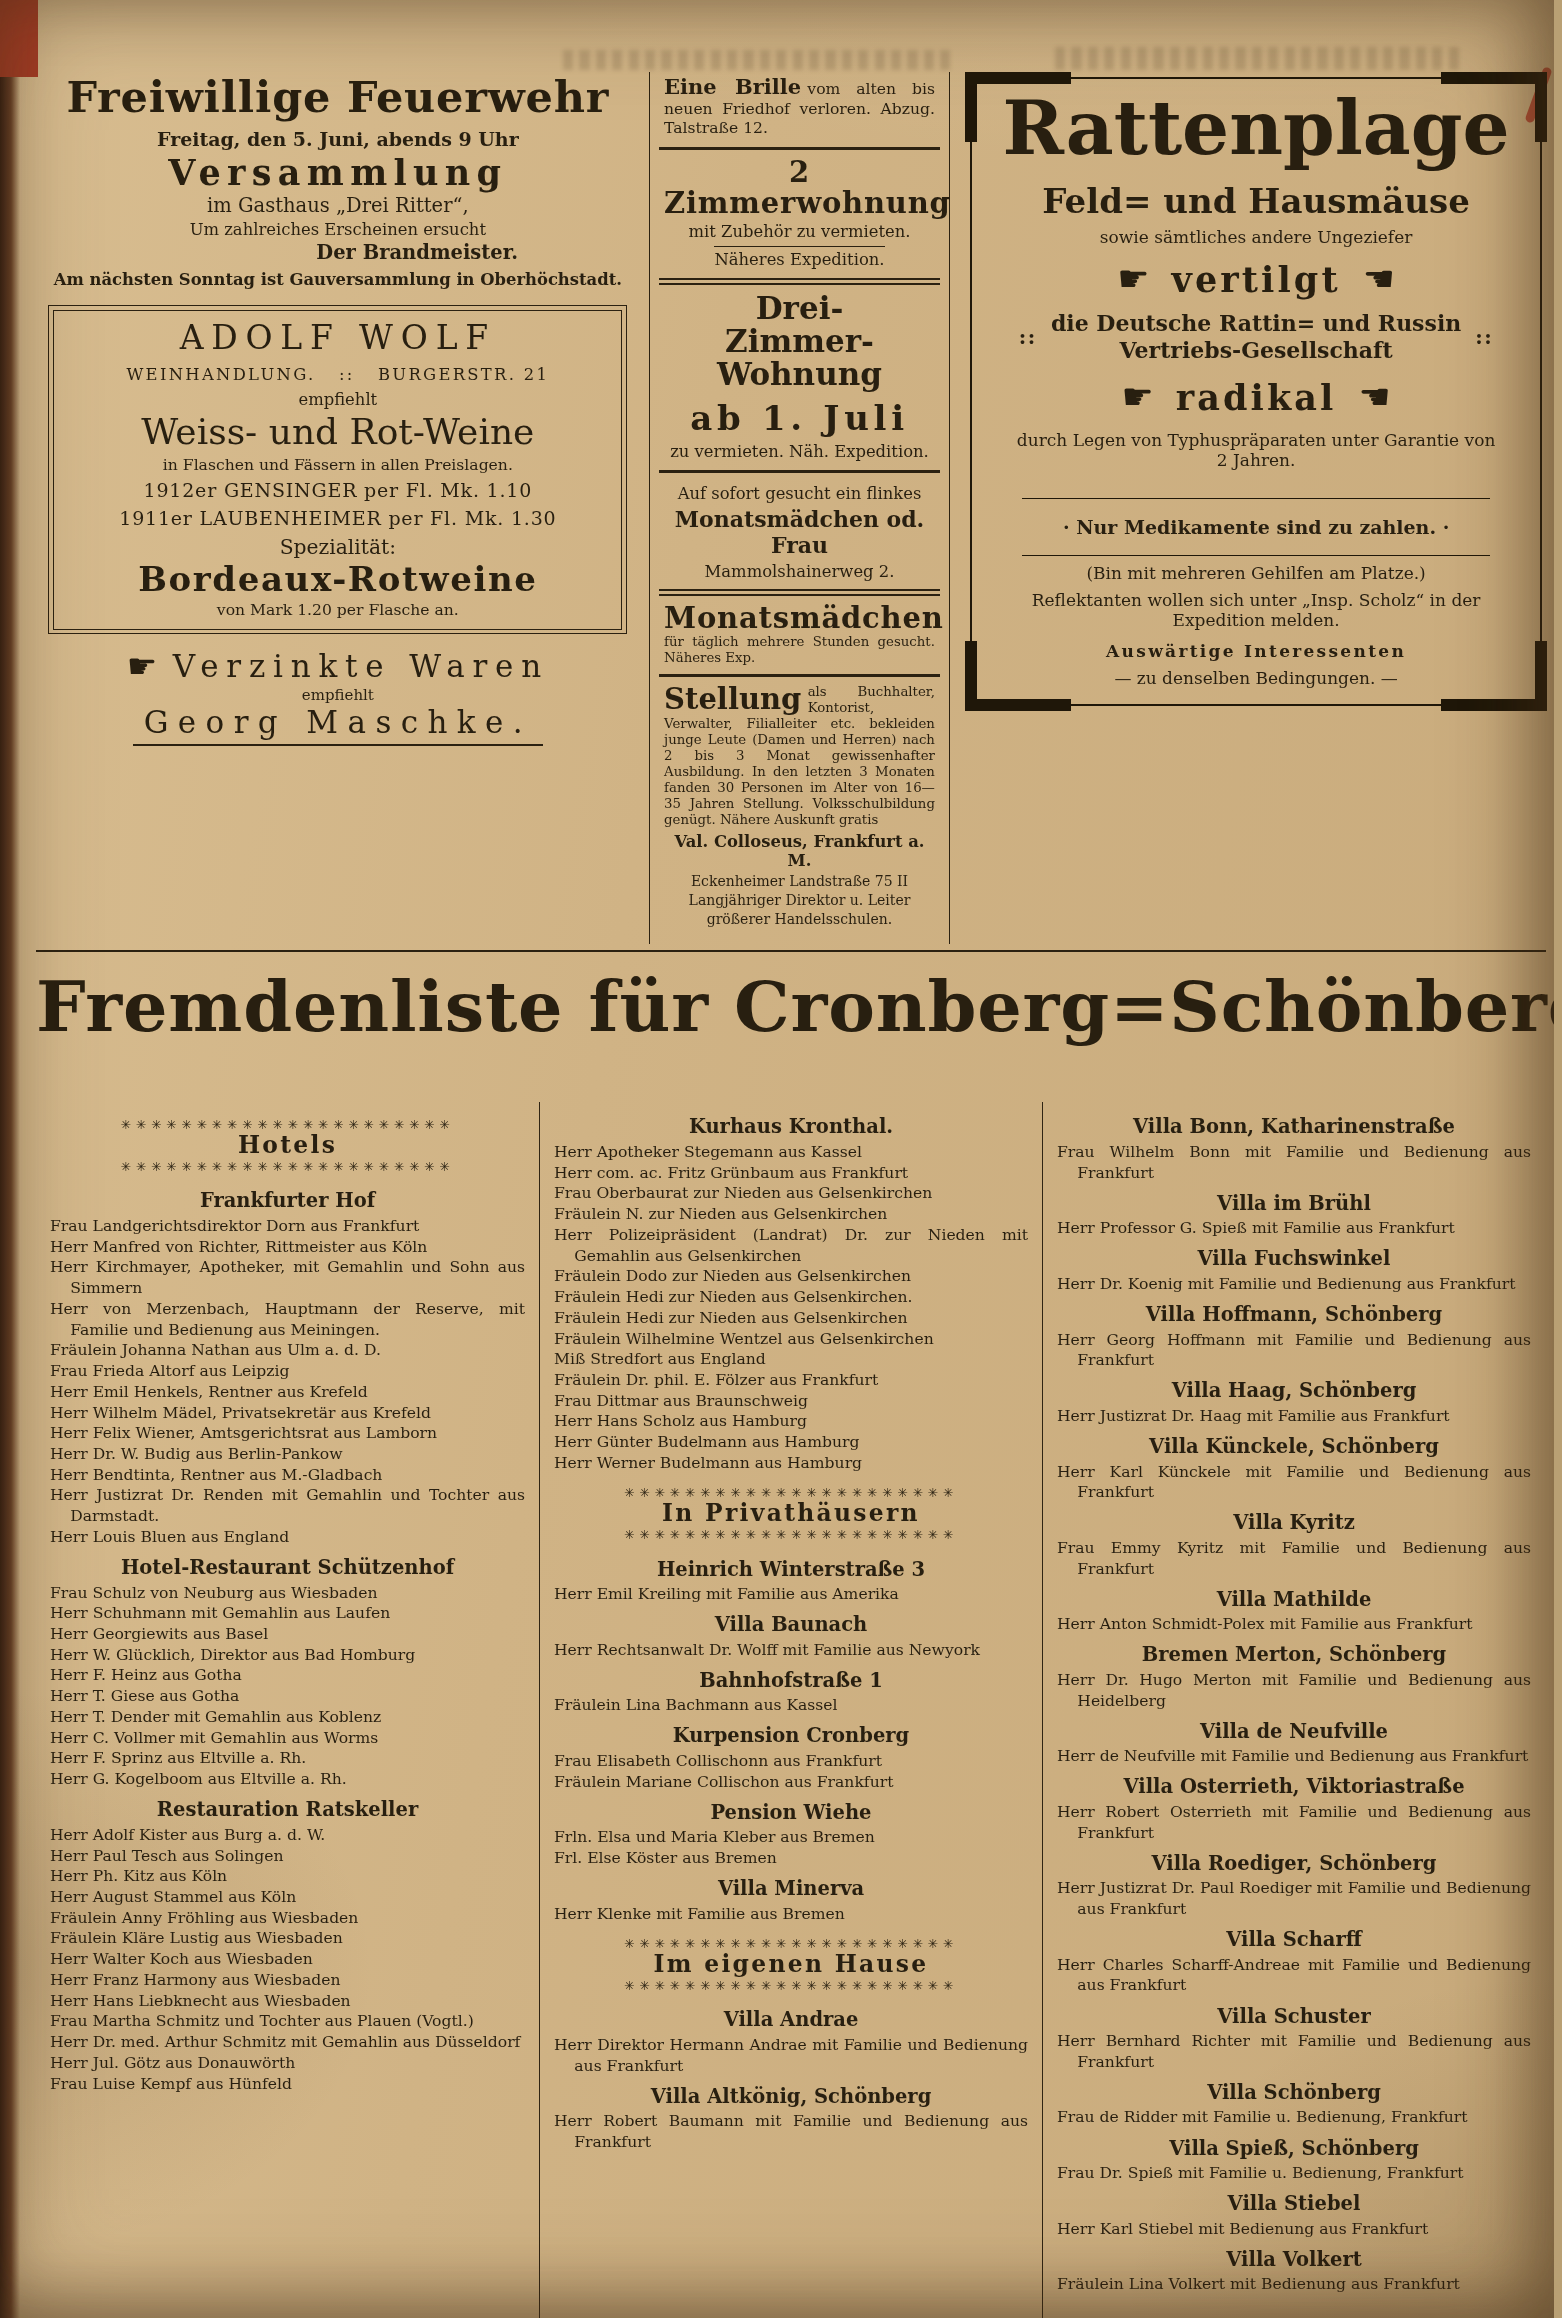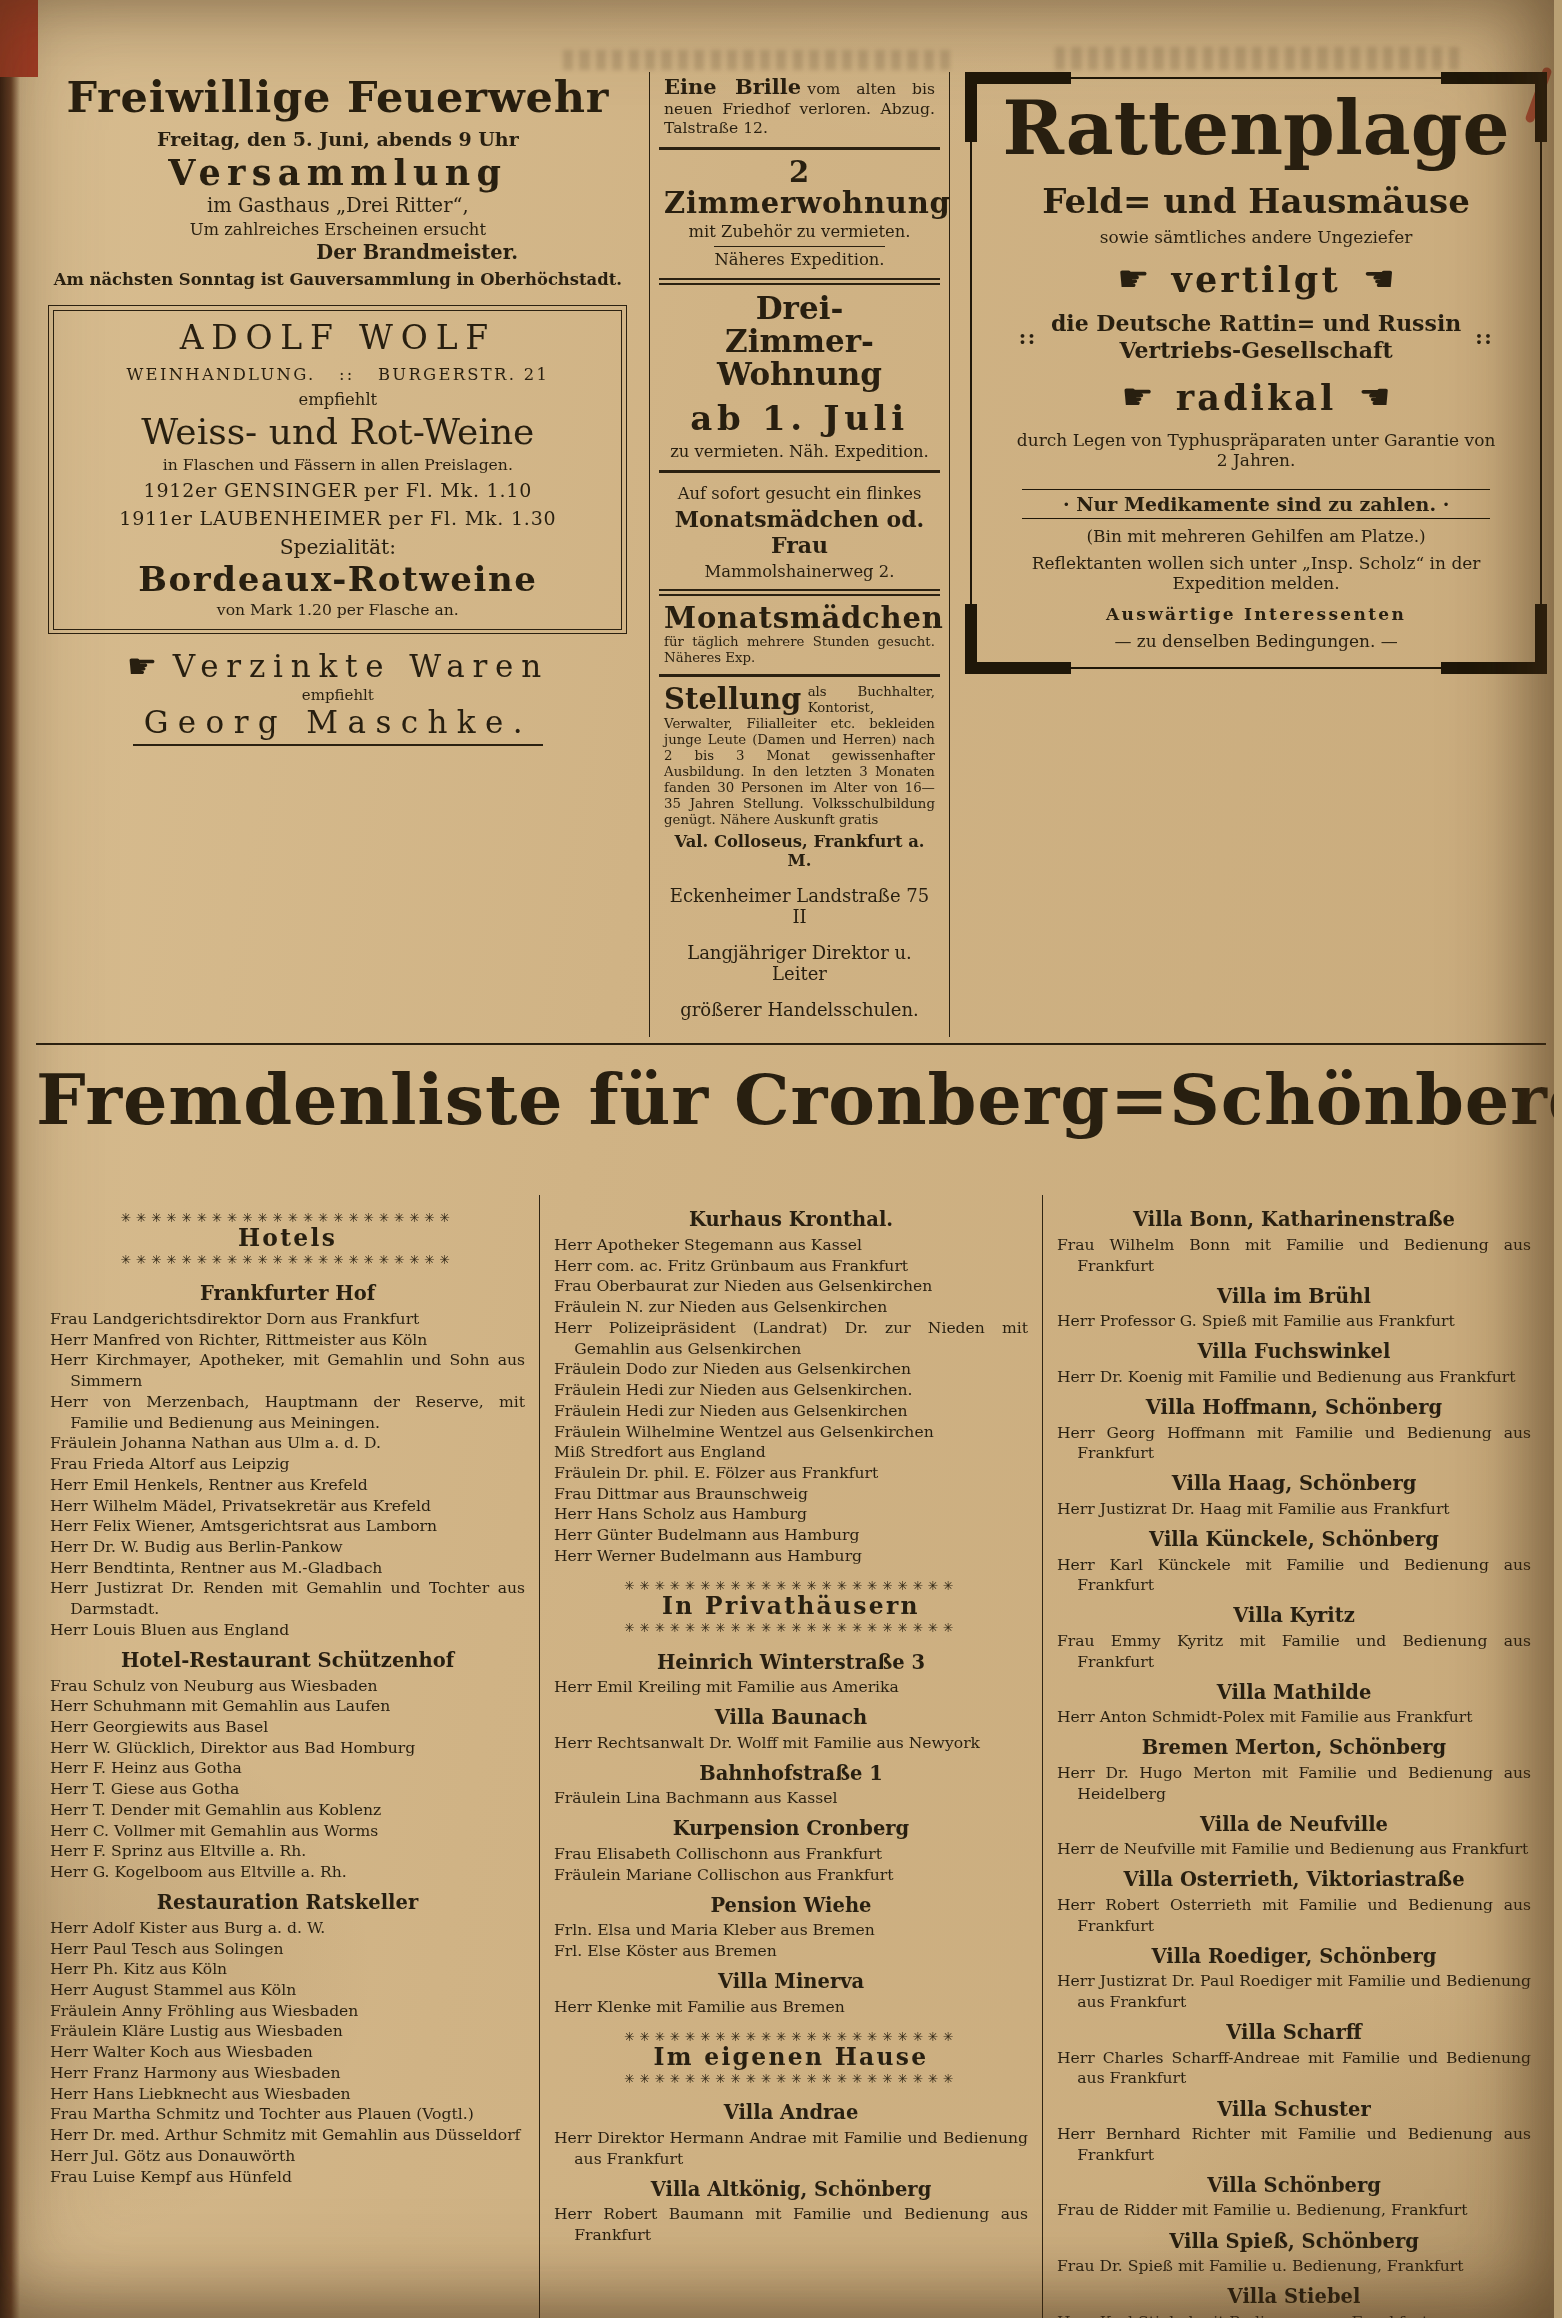--- a/index.html
+++ b/index.html
@@ -81,39 +81,39 @@
   .cl-big  { font-size: 29px; font-weight: 700; letter-spacing: 0.8px; line-height: 1.05; }
   .cl-line { font-size: 16.4px; margin-top: 3.9px; }
   .cl-rule { border-top: 0.8px solid #2b2111; display: inline-block; padding-top: 3.1px; margin-top: 4.7px; }
   .cl-double { border-top: 7.8px double #2b2111 !important; }
   .cl-big2 { font-size: 31px; font-weight: 700; line-height: 1.08; }
   .cl-date { font-size: 34px; font-weight: 700; letter-spacing: 4.7px; margin: 6.3px 0 3.1px; }
   .cl-med  { font-size: 22px; font-weight: 700; margin: 3.1px 0; }
   .cl-just { text-align: justify; font-size: 13.3px; line-height: 1.2; margin: 0; }
   .cl-stlead { float: left; font-size: 29px; font-weight: 700; line-height: .95; margin: 2.3px 6.3px 0 0; }
   .cl-contact { font-size: 16.4px; font-weight: 700; margin-top: 4.7px; }
-  .cl-small { font-size: 18px; margin-top: 15px; }
+  .cl-small { font-size: 14px; margin-top: 3px; }
 
   
   .ratten { position: relative; border: 2.3px solid #1f1709; margin: 3.1px 3.1px 0 7.8px; padding: 12.5px 22px 15.6px; text-align: center; }
   .corner { position: absolute; width: 94px; height: 58px; border-color: #1f1709; border-style: solid; border-width: 0; }
   .c-tl { top: -7px; left: -7px;  border-top-width: 12.5px; border-left-width: 12.5px; }
   .c-tr { top: -7px; right: -7px; border-top-width: 12.5px; border-right-width: 12.5px; }
   .c-bl { bottom: -7px; left: -7px;  border-bottom-width: 12.5px; border-left-width: 12.5px; }
   .c-br { bottom: -7px; right: -7px; border-bottom-width: 12.5px; border-right-width: 12.5px; }
   .rp-title { font-size: 74px; font-weight: 700; line-height: 1; }
   .rp-sub   { font-size: 34px; font-weight: 700; margin-top: 15.6px; }
   .rp-line1 { font-size: 17px; margin-top: 6.3px; }
   .rp-action { display: flex; align-items: center; justify-content: center; gap: 22px; margin-top: 11.7px; }
   .rp-action .hand { font-size: 36px; }
   .rp-word  { font-size: 35px; font-weight: 700; letter-spacing: 3.1px; }
   .rp-company { display: flex; align-items: center; justify-content: center; gap: 14px; font-size: 22px; font-weight: 700; margin-top: 10.2px; line-height: 1.25; }
   .rp-marks { font-size: 20.3px; letter-spacing: 1.6px; font-weight: 700; }
   .rp-guar  { font-size: 17px; margin-top: 12.5px; padding: 0 20.3px; }
-  .rp-pay   { font-size: 19px; font-weight: 700; margin: 19px 28px 0; border-top: 1.6px solid #1f1709; border-bottom: 1.6px solid #1f1709; padding: 3px 0; }
+  .rp-pay   { font-size: 19px; font-weight: 700; margin: 28px 28px 0; border-top: 1.6px solid #1f1709; border-bottom: 1.6px solid #1f1709; padding: 17px 0; }
   .rp-note  { font-size: 17px; margin-top: 7px; }
   .rp-bold  { font-weight: 700; letter-spacing: 2.3px; margin-top: 11px; }
 
   
   .main-title {
     font-size: 70px; font-weight: 700; text-align: center; letter-spacing: 0.8px;
     padding: 12.5px 0 7.8px; margin-top: 6.3px; border-top: 2.3px solid #2b2111; white-space: nowrap;
   }
   .listing { display: grid; grid-template-columns: 503px 503px 503px; margin-top: 3.1px; }
   .list-col { padding: 6.3px 14px 23.4px; }

